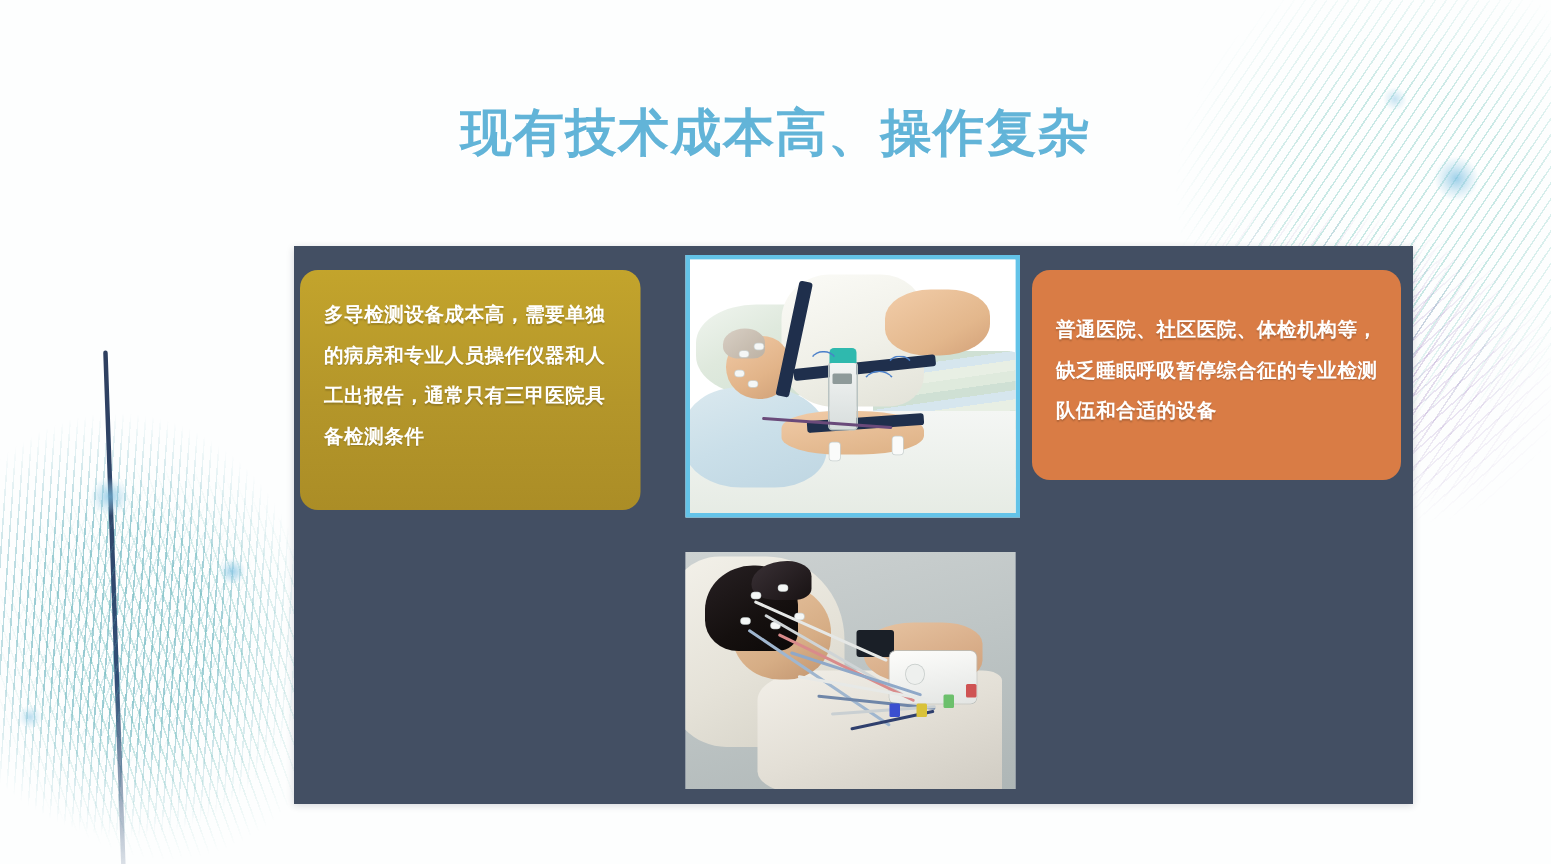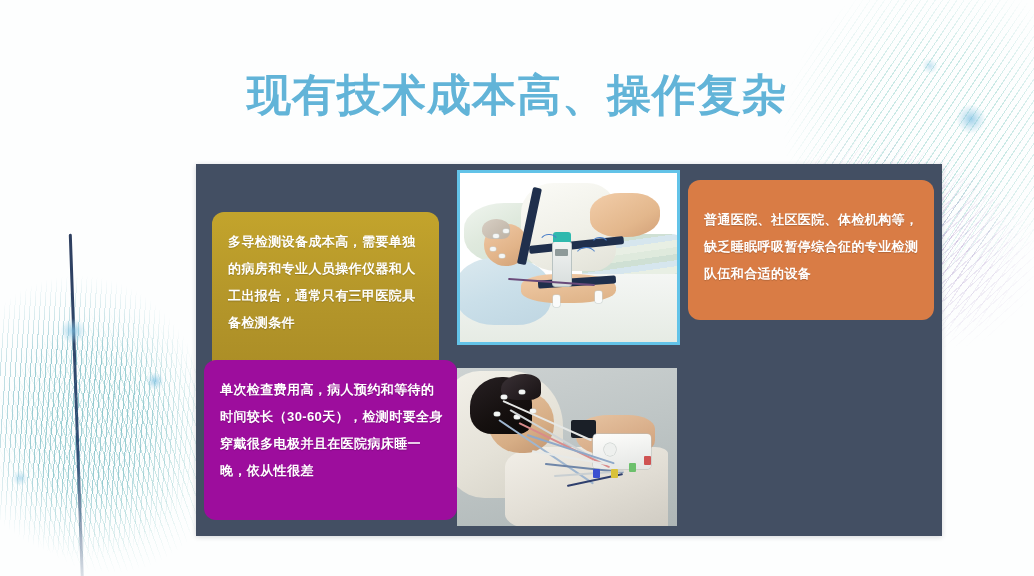--- a/index.html
+++ b/index.html
@@ -70,36 +70,36 @@
       rgba(255,255,255,0) 1px,rgba(255,255,255,0) 7px);
     -webkit-mask-image:radial-gradient(ellipse 46% 40% at 50% 52%,#000 28%,transparent 74%);
     mask-image:radial-gradient(ellipse 46% 40% at 50% 52%,#000 28%,transparent 74%);}
 
   
   .puff{position:absolute;border-radius:50%;pointer-events:none;
     background:radial-gradient(circle,rgba(120,190,225,.70) 0%,rgba(150,205,230,.35) 40%,rgba(255,255,255,0) 70%);}
 
   
   #title{position:absolute;left:0;right:0;top:44px;text-align:center;
-    font-weight:bold;font-size:44px;line-height:44px;letter-spacing:1px;
+    font-weight:bold;font-size:34px;line-height:44px;letter-spacing:1px;
     color:#62b4d8;text-shadow:0 1px 0 rgba(255,255,255,.65);}
   #title .line{display:block;}
 
   
   #panel{position:absolute;left:196px;top:164px;width:746px;height:372px;
     background:#434f63;box-shadow:0 1px 5px rgba(20,30,50,.18);}
 
   .card{position:absolute;border-radius:12px;box-sizing:border-box;
     color:#ffffff;font-weight:bold;}
   .card .txt{display:block;font-size:13px;line-height:27px;letter-spacing:.4px;
     text-shadow:0 1px 1px rgba(0,0,0,.18);}
 
-  #card-gold{left:16px;top:16px;width:227px;height:160px;
+  #card-gold{left:4px;top:16px;width:227px;height:160px;
     background:linear-gradient(180deg,#c3a42c 0%,#b4962a 55%,#ab8d26 100%);
-    padding:16px 14px 0 16px;margin-top:32px;}
+    padding:16px 14px 0 16px;}
   #card-orange{left:492px;top:16px;width:246px;height:140px;
     background:#d97c45;padding:26px 14px 0 16px;}
   #card-purple{left:8px;top:196px;width:253px;height:160px;
     background:#9d0d9d;padding:16px 14px 0 16px;}
   #card-blue{left:492px;top:196px;width:246px;height:160px;
     background:#0d0dfe;padding:17px 12px 0 14px;}
   #card-blue .txt{line-height:25px;}
   #card-purple .txt{line-height:27px;}
 
   
@@ -220,23 +220,20 @@
   <div id="panel">
 
     <div class="card" id="card-gold">
       <span class="txt">多导检测设备成本高，需要单独的病房和专业人员操作仪器和人工出报告，通常只有三甲医院具备检测条件</span>
     </div>
 
     <div class="card" id="card-orange">
       <span class="txt">普通医院、社区医院、体检机构等，缺乏睡眠呼吸暂停综合征的专业检测队伍和合适的设备</span>
     </div>
 
-    <div class="card" id="card-purple">
-      <span class="txt">单次检查费用高，病人预约和等待的时间较长（30-60天），检测时要全身穿戴很多电极并且在医院病床睡一晚，依从性很差</span>
-    </div>
 
 
     <div class="photo" id="photo-top" title="老年男性患者佩戴多导睡眠监测设备在病床上睡眠">
       <div class="bg"></div>
       <div class="blanket"></div>
       <div class="bed-sheet"></div>
       <div class="pillow-a"></div>
       <div class="pillow-b"></div>
       <div class="torso"></div>
       <div class="arm"></div>

